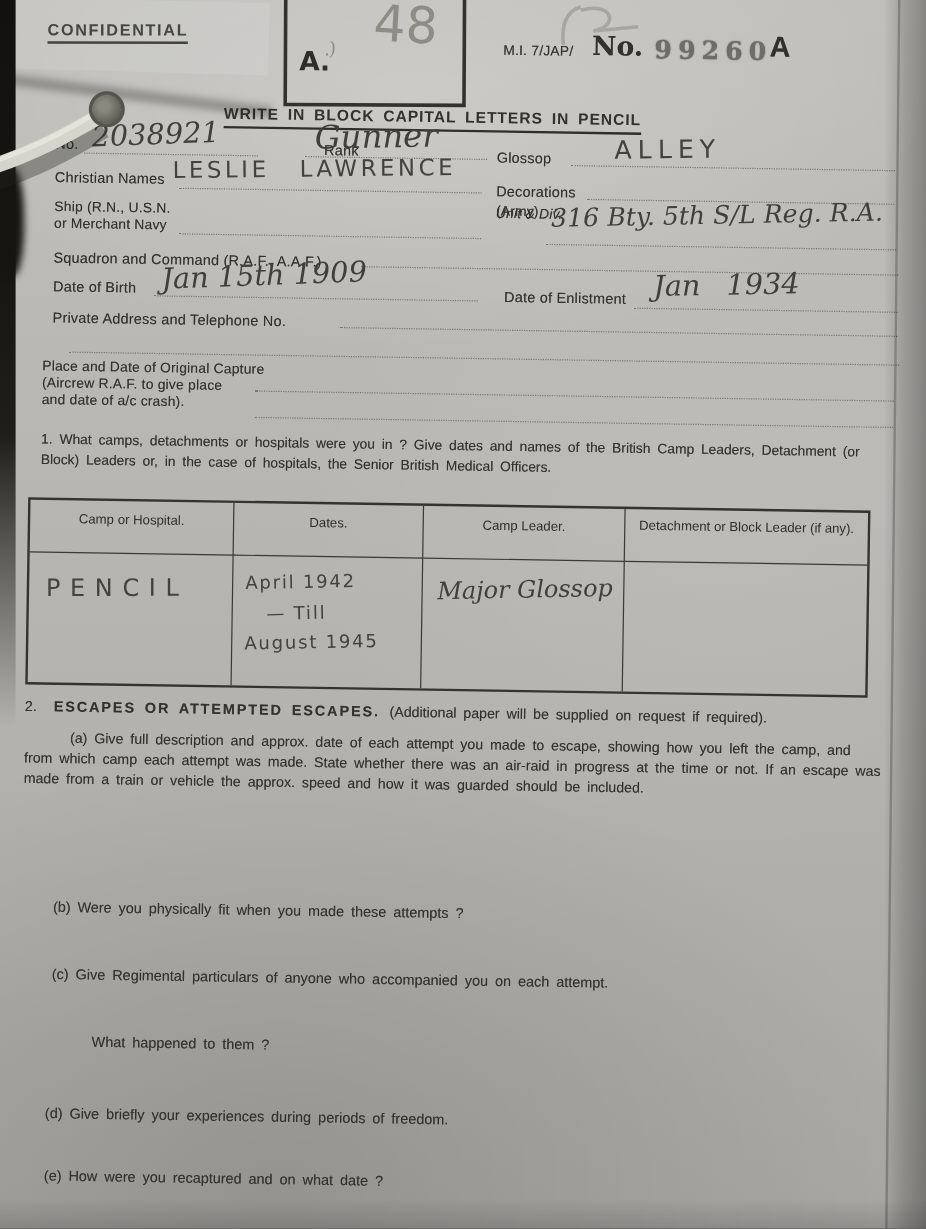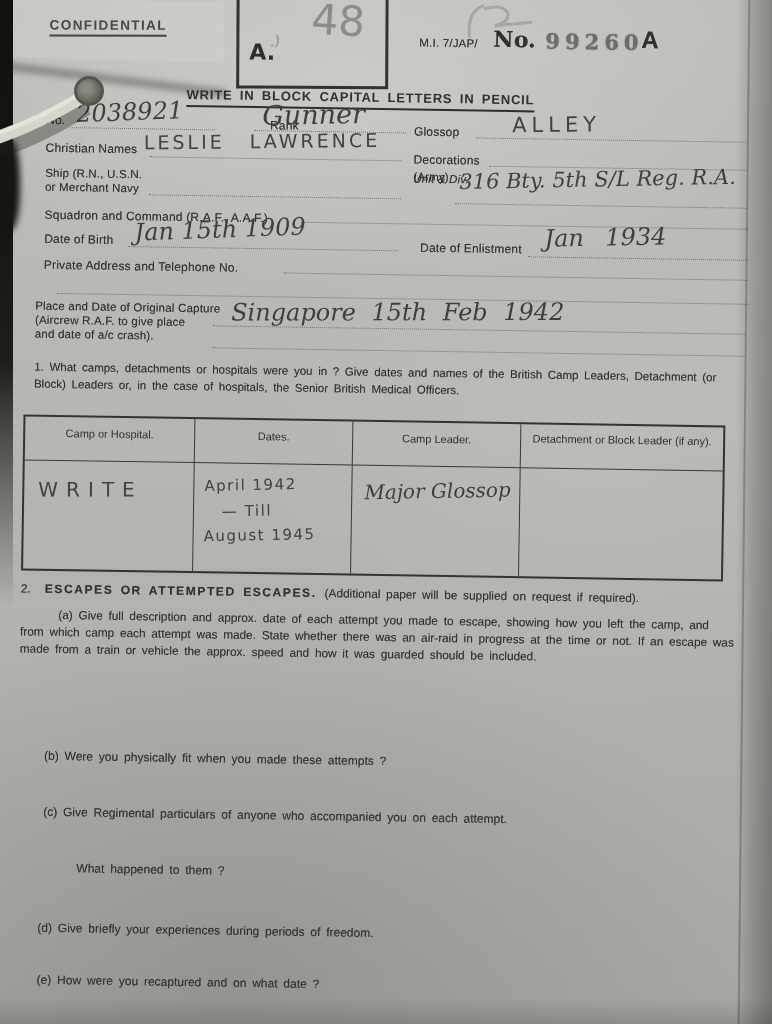--- a/index.html
+++ b/index.html
@@ -12,21 +12,21 @@
       linear-gradient(180deg,#c0bfbb 0%,#b9b8b4 30%,#b3b2ae 62%,#a8a7a3 100%);}
   .tilt{position:absolute;left:0;top:0;width:772px;height:1024px;transform:rotate(0.9deg);transform-origin:0 0;}
   .lb{position:absolute;font-size:12px;letter-spacing:.2px;white-space:nowrap;color:#32312d;text-shadow:0 0 .5px rgba(50,49,45,.55);}
   .lb2{font-size:11.5px;line-height:1.2;}
   .para{position:absolute;font-size:11.5px;line-height:1.45;word-spacing:2.5px;color:#32312d;text-shadow:0 0 .5px rgba(50,49,45,.5);}
   .dot{position:absolute;height:0;border-bottom:1.6px dotted #6b6a64;opacity:.85;}
   .hw{position:absolute;font-family:"DejaVu Serif",serif;font-style:italic;color:#403f3a;white-space:nowrap;}
   .hwc{position:absolute;font-family:"DejaVu Sans",sans-serif;color:#43423d;white-space:nowrap;}
   .pencil{color:#8d8d86;}
   .conf{position:absolute;left:40px;top:16px;font-size:13.5px;font-weight:bold;letter-spacing:1.4px;
-    border-bottom:2.4px solid #2f2e2a;padding-bottom:2px;transform:rotate(-.8deg);margin-left:10px;}
+    border-bottom:2.4px solid #2f2e2a;padding-bottom:2px;transform:rotate(-.8deg);}
   .stampbox{position:absolute;left:237px;top:-12px;width:146px;height:90px;border:3px solid #33322d;transform:rotate(-.6deg);}
   .instr{position:absolute;left:188px;top:84px;font-size:13px;font-weight:bold;letter-spacing:.8px;word-spacing:3px;
     border-bottom:2.2px solid #2f2e2a;padding-bottom:3px;}
   .tbl{position:absolute;left:30px;top:414px;width:698px;height:152px;border:2.5px solid #34332e;
     display:grid;grid-template-columns:170px 158px 168px 1fr;grid-template-rows:44px 1fr;}
   .th{border-right:1.4px solid #3a3934;border-bottom:1.4px solid #3a3934;font-size:11px;text-align:center;
     padding:9px 8px 0;color:#2f2e2a;line-height:1.3;}
   .th.last{border-right:none;padding-top:7px;}
   .td{border-right:1.4px solid #3a3934;position:relative;}
   .td.last{border-right:none;}
@@ -109,34 +109,33 @@
     <span class="hw" style="left:548px;top:214px;font-size:24px;word-spacing:14px;transform:rotate(-2deg);">Jan 1934</span>
     <div class="dot" style="left:532px;top:248px;width:220px;"></div>
 
     <span class="lb" style="left:48px;top:257px;">Private Address and Telephone No.</span>
     <div class="dot" style="left:288px;top:268px;width:464px;"></div>
     <div class="dot" style="left:62px;top:292px;width:692px;"></div>
 
     <span class="lb lb2" style="left:40px;top:299px;">Place and Date of Original Capture</span>
     <span class="lb lb2" style="left:40px;top:313px;">(Aircrew R.A.F. to give place</span>
     <span class="lb lb2" style="left:40px;top:327px;">and date of a/c crash).</span>
-    <span class="hw" style="left:236px;top:292px;font-size:24px;word-spacing:8px;transform:rotate(-1deg);">Singapore 15th Feb 1942</span>
     <div class="dot" style="left:218px;top:322px;width:532px;"></div>
     <div class="dot" style="left:218px;top:344px;width:532px;"></div>
 
     <div class="para" style="left:40px;top:358px;width:712px;">1.  What camps, detachments or hospitals were you in ?  Give dates and names of the British Camp Leaders, Detachment (or Block) Leaders or, in the case of hospitals, the Senior British Medical Officers.</div>
 
     <div class="tbl">
       <div class="th">Camp or Hospital.</div>
       <div class="th">Dates.</div>
       <div class="th">Camp Leader.</div>
       <div class="th last">Detachment or Block Leader (if any).</div>
 
       <div class="td">
-        <span class="hwc" style="left:14px;top:16px;font-size:20px;letter-spacing:8px;transform:rotate(-1deg);">WRITE</span>
+        <span class="hwc" style="left:14px;top:16px;font-size:20px;letter-spacing:8px;transform:rotate(-1deg);">PENCIL</span>
       </div>
       <div class="td">
         <span class="hwc" style="left:10px;top:12px;font-size:15px;letter-spacing:1.5px;transform:rotate(-2deg);">April 1942</span>
         <span class="hwc" style="left:28px;top:38px;font-size:15px;letter-spacing:1.5px;transform:rotate(-2deg);">— Till</span>
         <span class="hwc" style="left:10px;top:62px;font-size:15px;letter-spacing:1.5px;transform:rotate(-2deg);">August 1945</span>
       </div>
       <div class="td">
         <span class="hw" style="left:12px;top:12px;font-size:20px;transform:rotate(-2deg);">Major Glossop</span>
       </div>
       <div class="td last">

